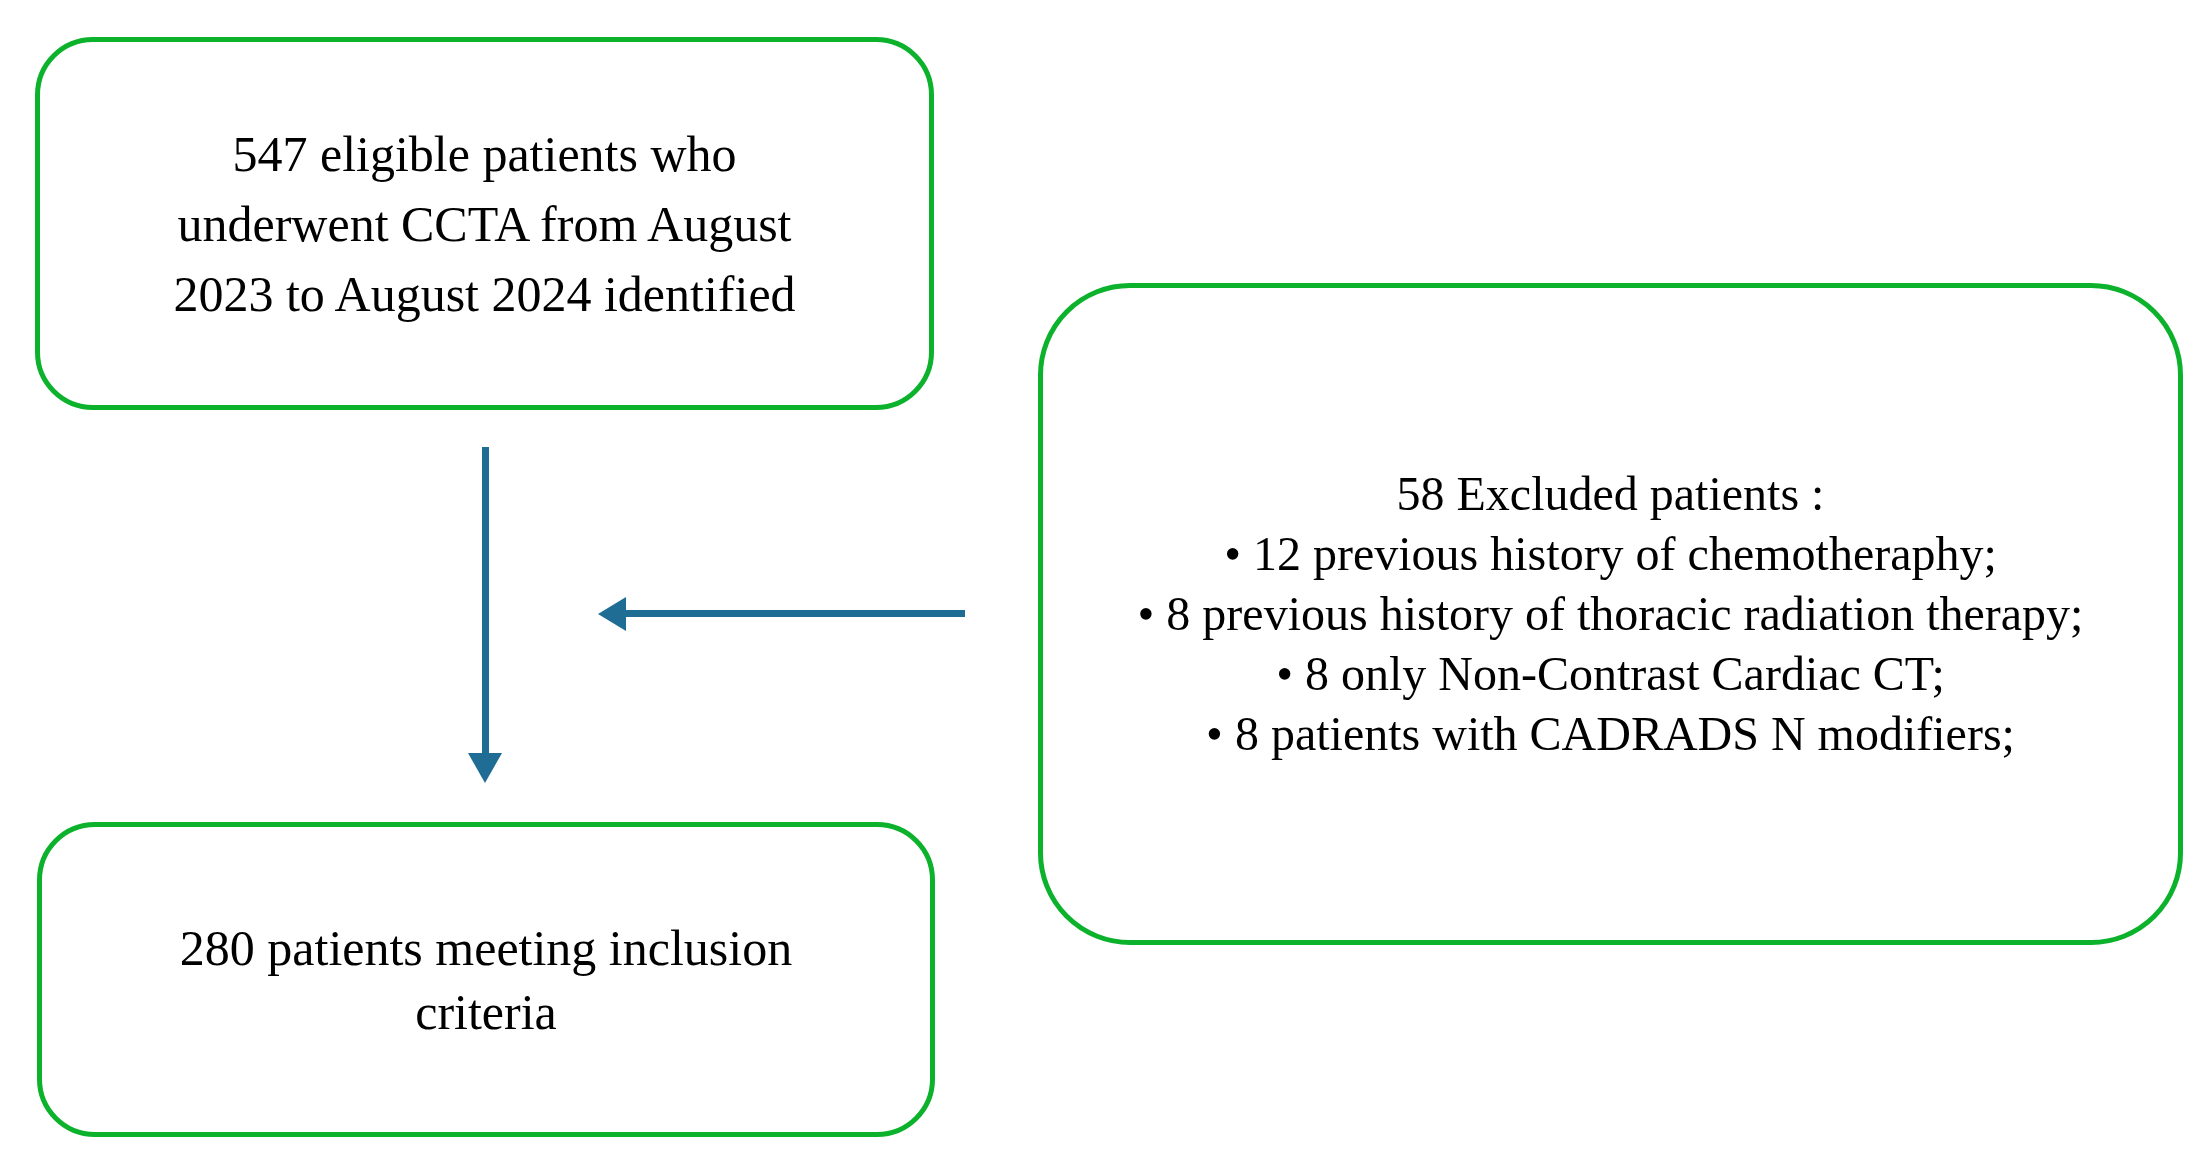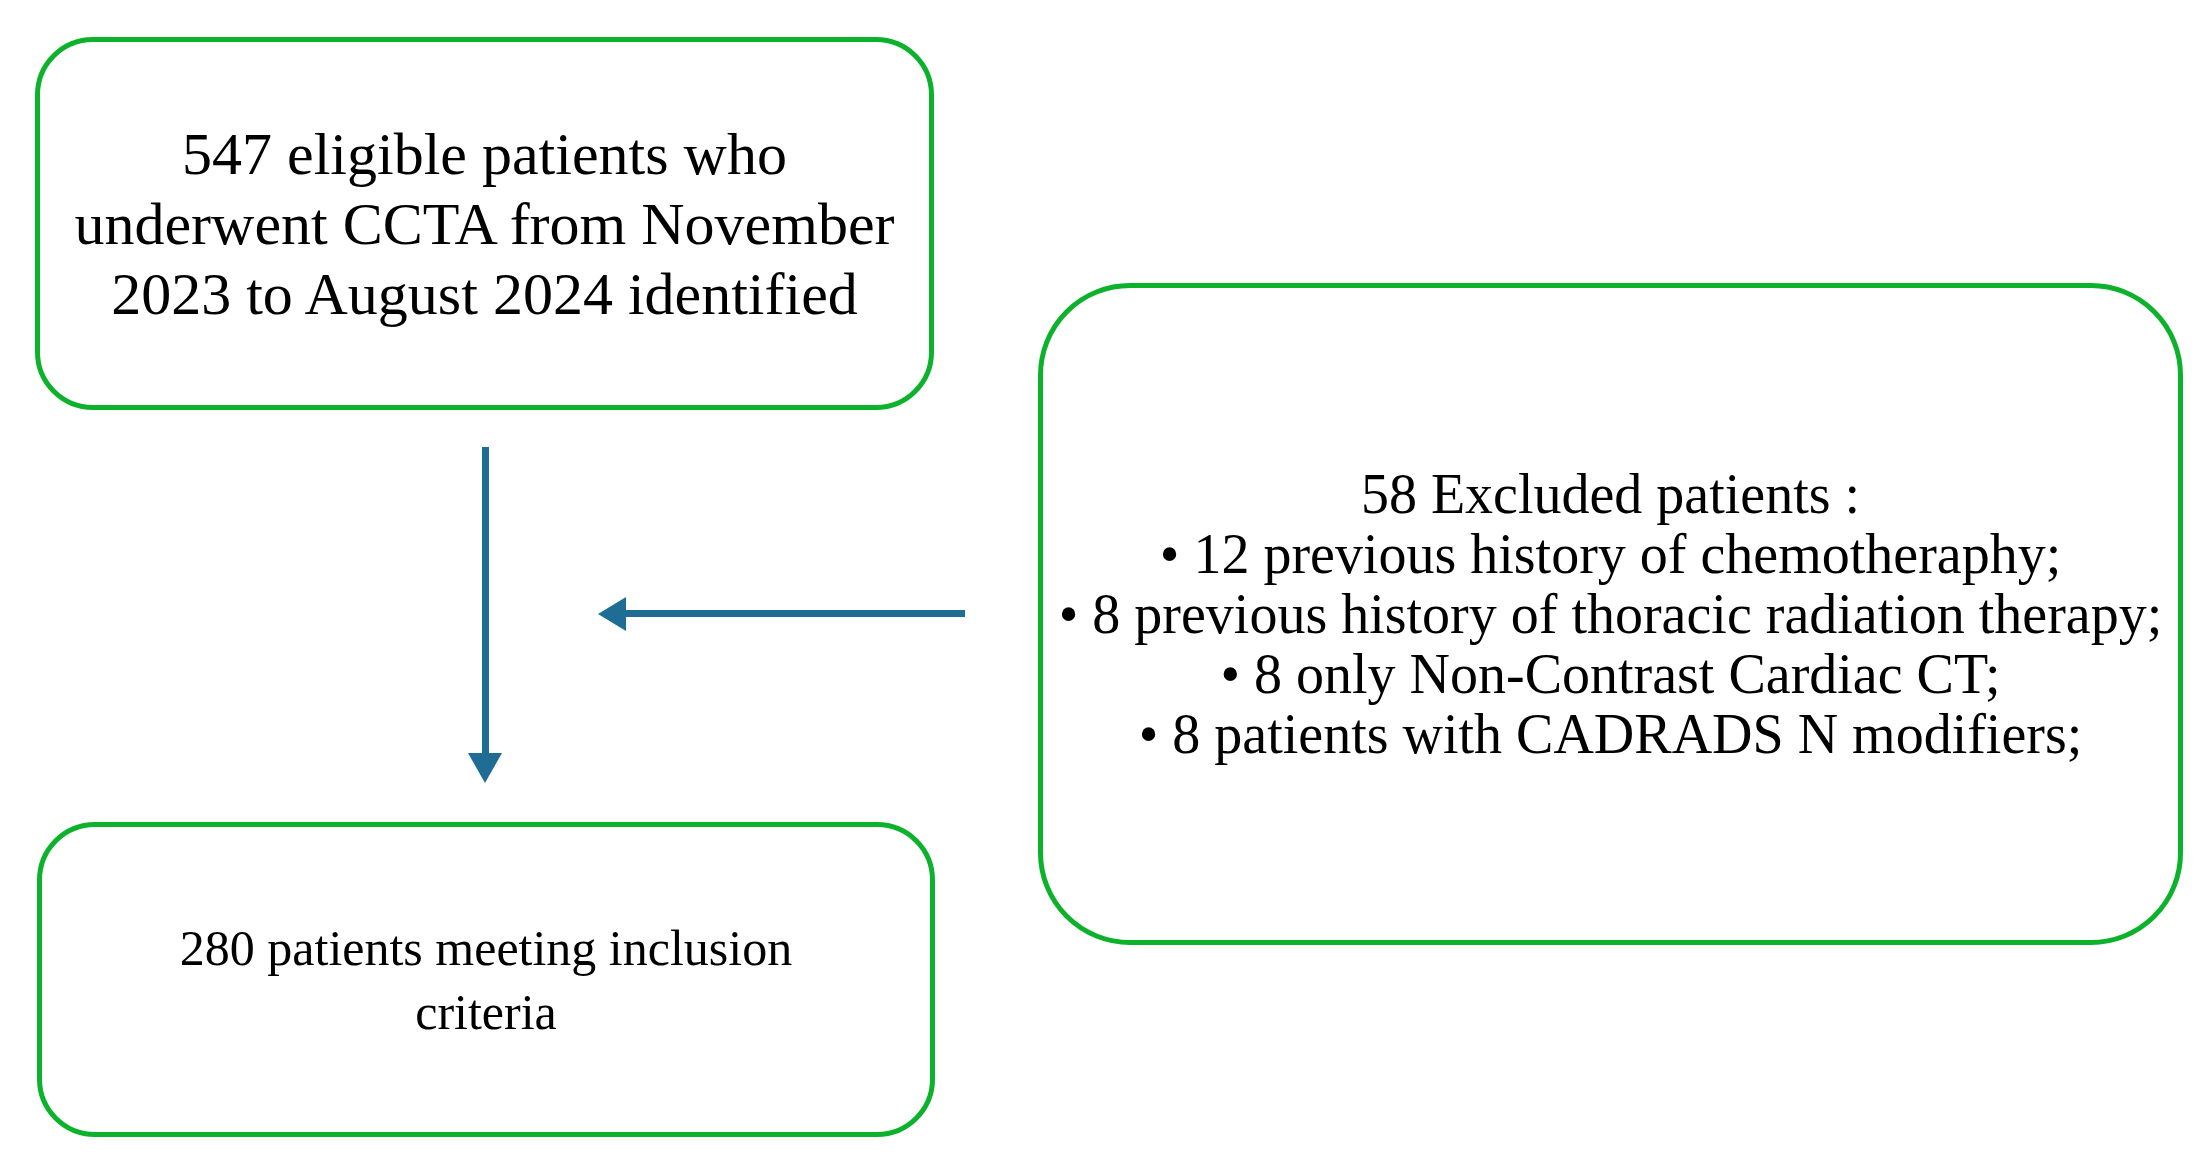--- a/index.html
+++ b/index.html
@@ -28,28 +28,28 @@
     display:flex;
     flex-direction:column;
     align-items:center;
     justify-content:center;
     text-align:center;
   }
   .box-eligible{
     left:35px; top:37px;
     width:899px; height:373px;
     border-radius:58px;
-    font-size:60px;
+    font-size:50px;
     line-height:70px;
   }
   .box-excluded{
     left:1038px; top:283px;
     width:1145px; height:662px;
     border-radius:92px;
-    font-size:56px;
+    font-size:48px;
     line-height:60px;
   }
   .box-included{
     left:37px; top:822px;
     width:898px; height:315px;
     border-radius:58px;
     font-size:50px;
     line-height:64px;
   }
   .textline{white-space:nowrap;}
@@ -71,21 +71,21 @@
     border-right:28px solid var(--arrow-teal);
   }
 </style>
 </head>
 <body>
 
 <div class="canvas">
 
   <div class="flowbox box-eligible">
       <div class="textline">547 eligible patients who</div>
-      <div class="textline">underwent CCTA from November</div>
+      <div class="textline">underwent CCTA from August</div>
       <div class="textline">2023 to August 2024 identified</div>
     </div>
 
   <div class="flowbox box-excluded">
     <div class="textline">58 Excluded patients :</div>
     <div>
         <div class="textline">• 12 previous history of chemotheraphy;</div>
         <div class="textline">• 8 previous history of thoracic radiation therapy;</div>
         <div class="textline">• 8 only Non-Contrast Cardiac CT;</div>
         <div class="textline">• 8 patients with CADRADS N modifiers;</div>

